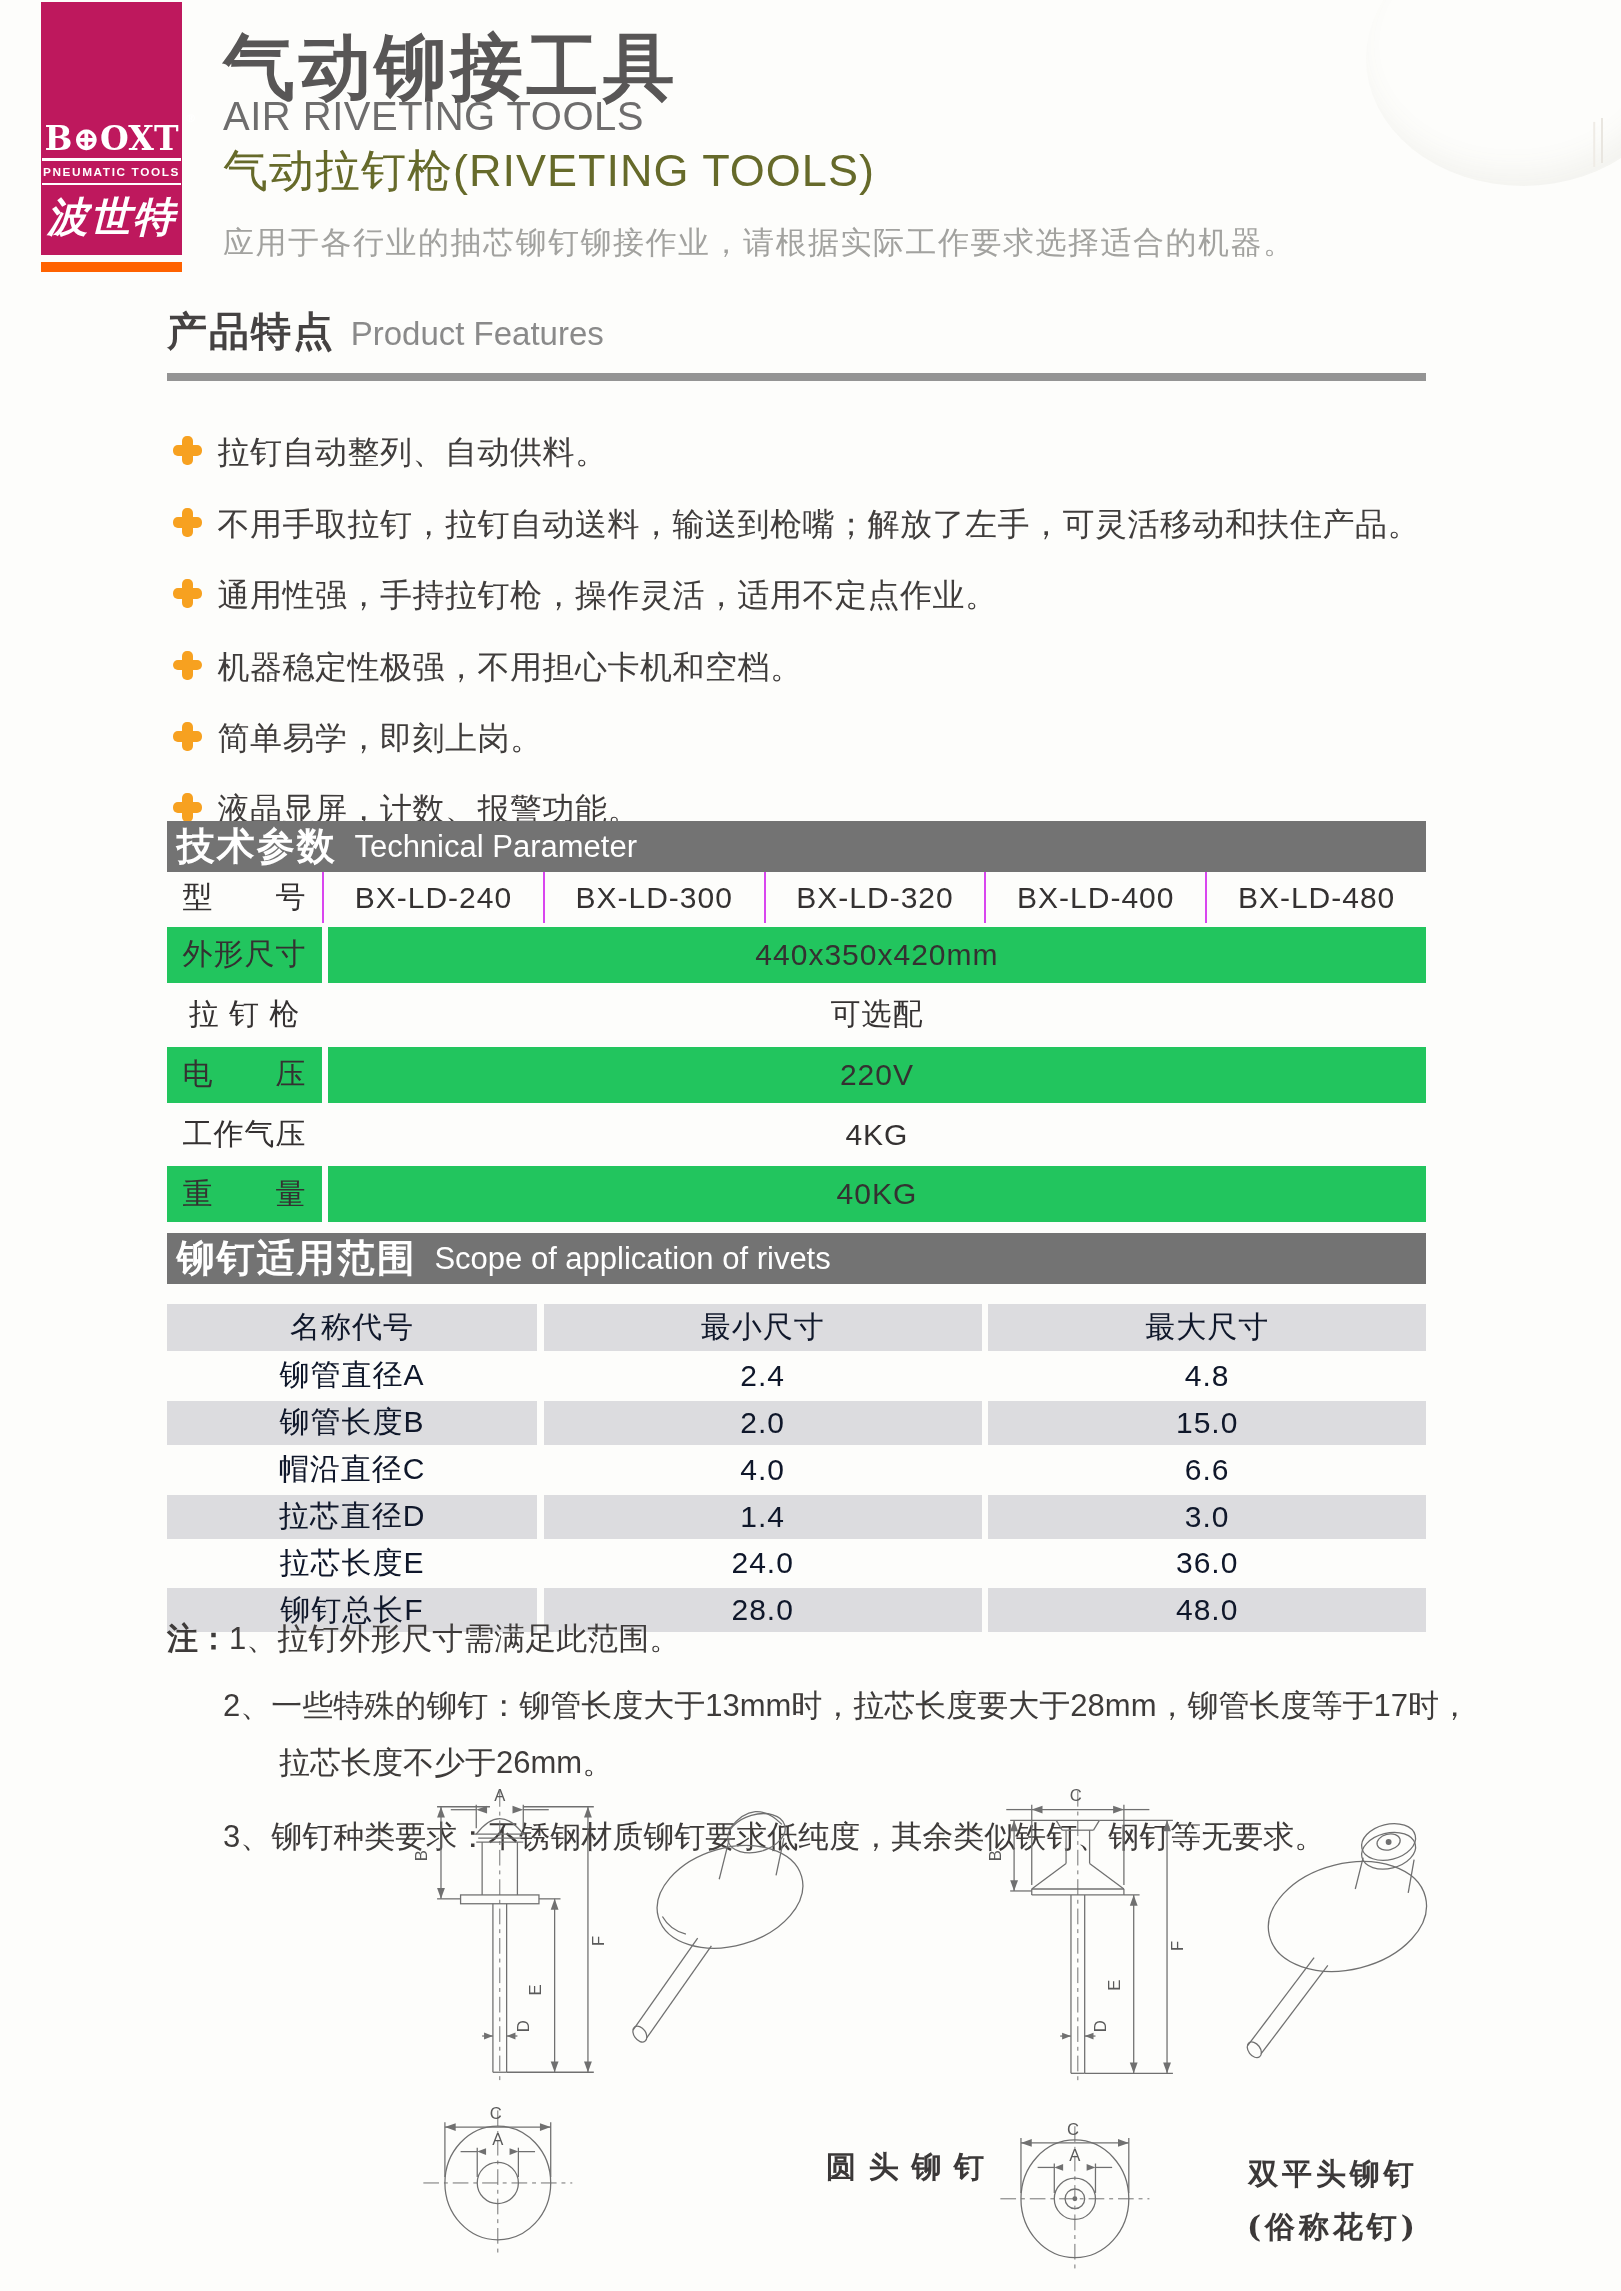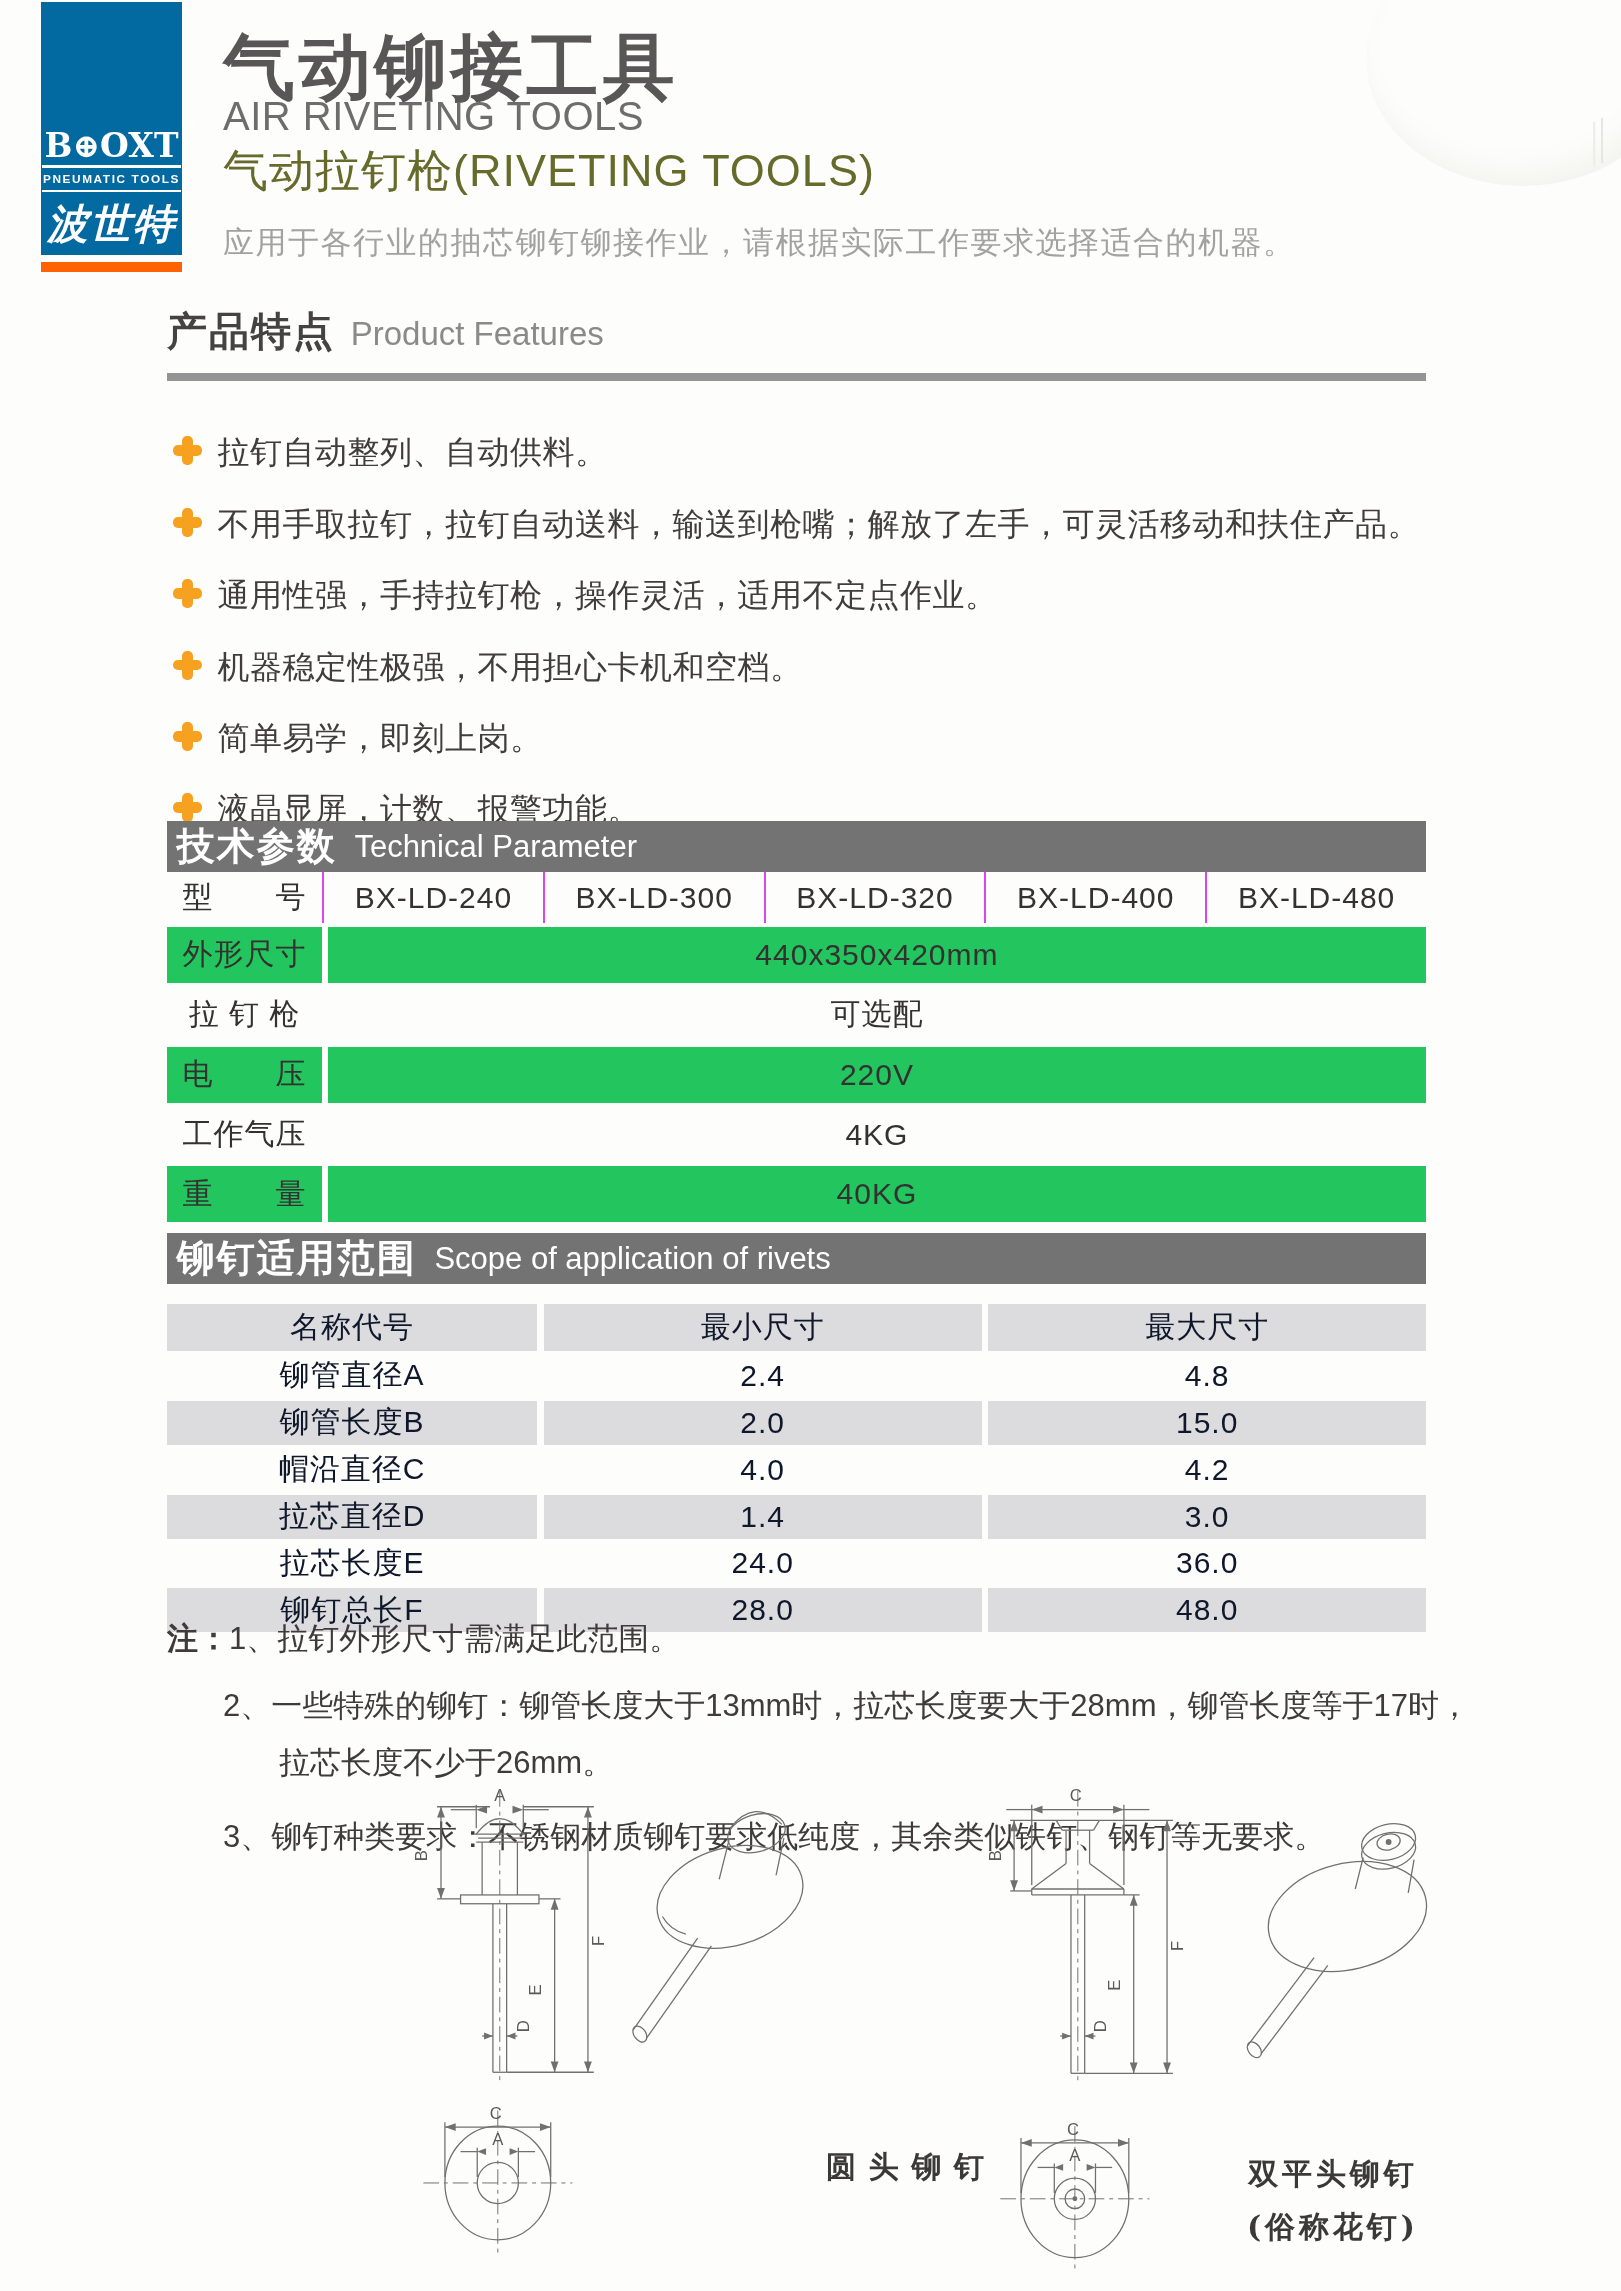--- a/index.html
+++ b/index.html
@@ -11,22 +11,22 @@
     color:#3d3a39;
   }
   
   .scan-fold { position:absolute; right:-59px; top:-69px; width:314px; height:255px;
     border-radius:50%; box-shadow: inset -9.8px -13.7px 29px rgba(120,110,90,.07); }
   .scan-crease { position:absolute; right:17.6px; top:118px; width:2.9px; height:45px;
     background:#e9e6e0; box-shadow:-7.8px 3.9px 0 #efece6; }
 
   
   .logo { position:absolute; left:41px; top:2px; width:141px; height:253px;
-    background:#0369a1; display:flex; flex-direction:column; justify-content:flex-end;
-    align-items:center; padding-bottom:3px; }
+    background:#be185d; display:flex; flex-direction:column; justify-content:flex-end;
+    align-items:center; padding-bottom:10px; }
   .logo-main { position:relative; color:#fff; font-family:"DejaVu Serif","Liberation Serif",serif;
     font-weight:bold; font-size:33px; line-height:1; border-bottom:3.9px solid #fff; padding:0 2.9px 2.9px; }
   .logo-reg { position:absolute; right:-13.7px; top:-9.8px; font-size:11.8px; font-family:"Liberation Sans",sans-serif; }
   .logo-tagline { color:#fff; font-size:11.8px; font-weight:bold; letter-spacing:1.6px;
     border-bottom:2.9px solid #fff; padding:3.9px 1px 3.9px; }
   .logo-cn { color:#fff; font-size:41px; font-weight:bold; font-style:italic;
     font-family:"DejaVu Serif","Liberation Serif",serif; margin-top:4.9px; letter-spacing:2px; }
   .logo-divider { position:absolute; left:41px; top:262px; width:141px; height:9.8px; background:#ff6200; }
 
   
@@ -204,21 +204,21 @@
       <div>4.8</div>
     </div>
     <div class="r-row gray">
       <div>铆管长度B</div>
       <div>2.0</div>
       <div>15.0</div>
     </div>
     <div class="r-row">
       <div>帽沿直径C</div>
       <div>4.0</div>
-      <div>4.2</div>
+      <div>6.6</div>
     </div>
     <div class="r-row gray">
       <div>拉芯直径D</div>
       <div>1.4</div>
       <div>3.0</div>
     </div>
     <div class="r-row">
       <div>拉芯长度E</div>
       <div>24.0</div>
       <div>36.0</div>

